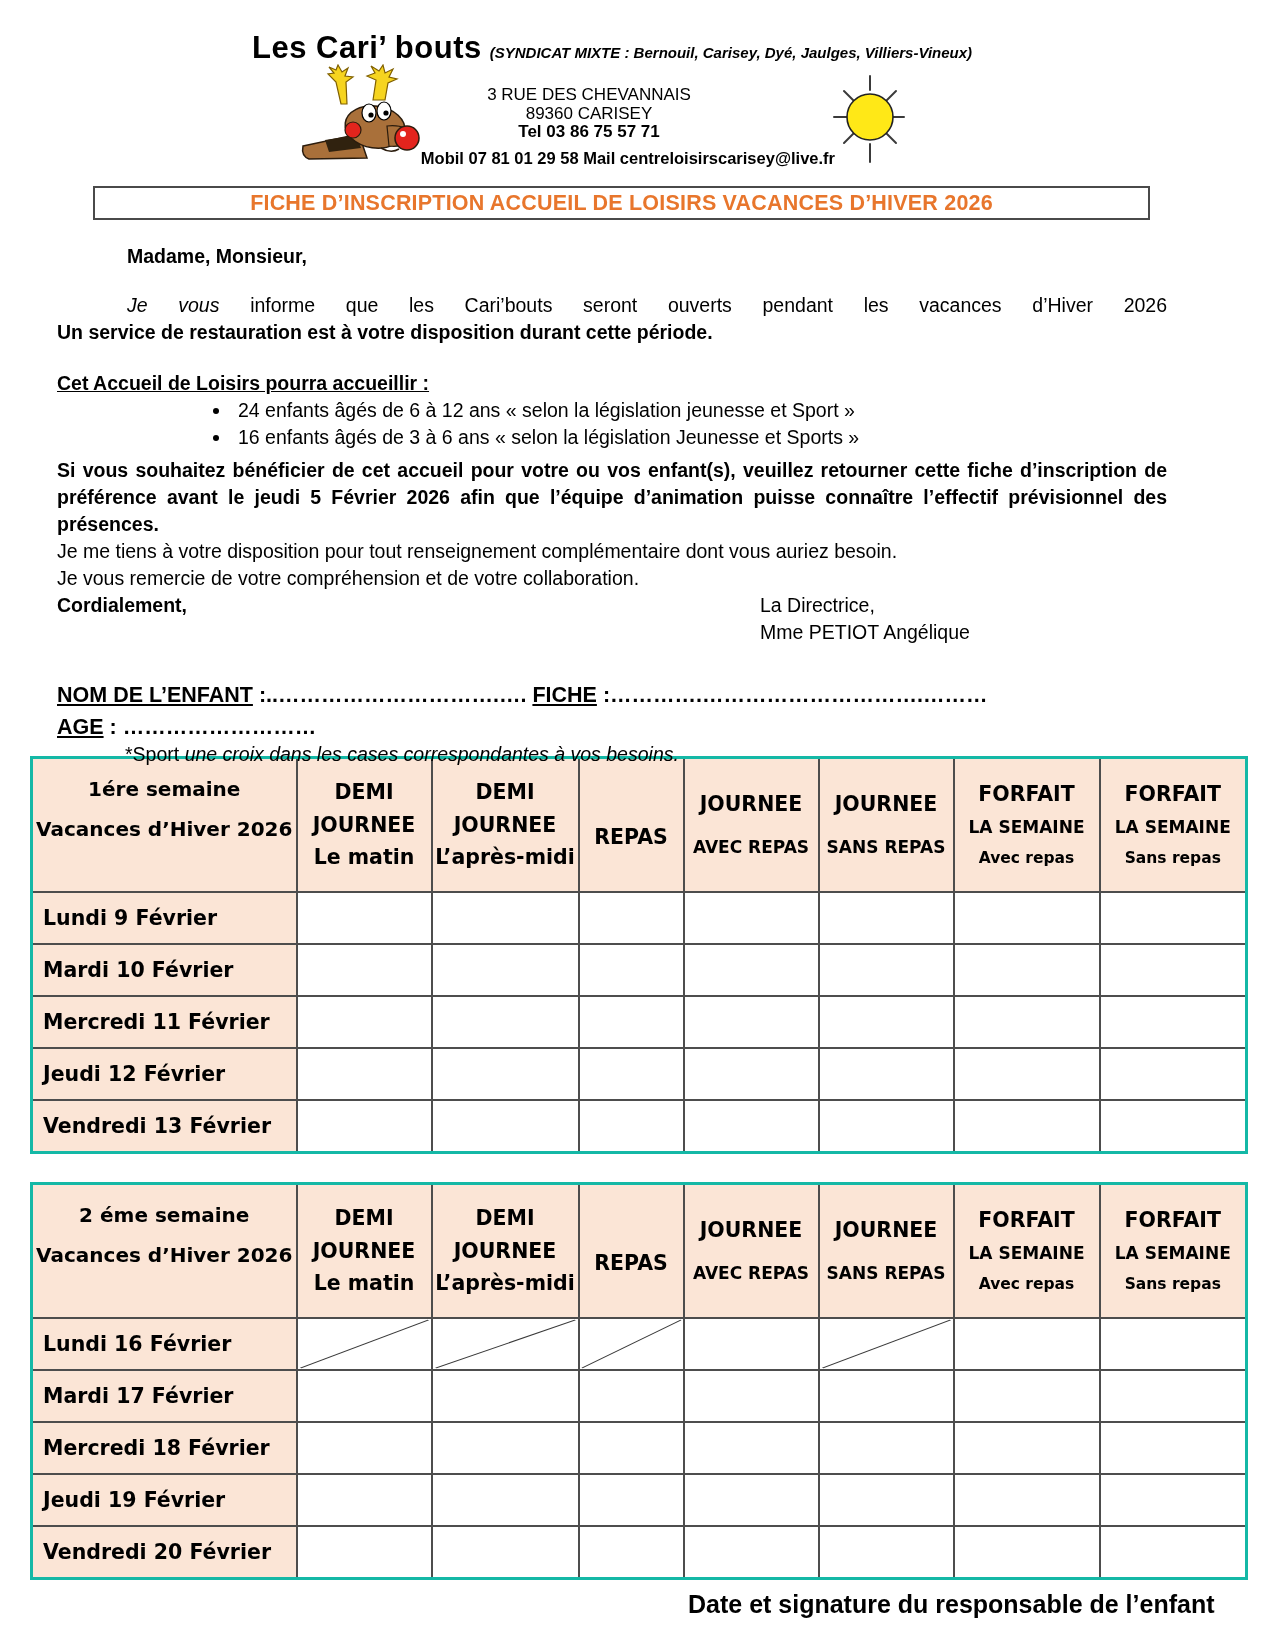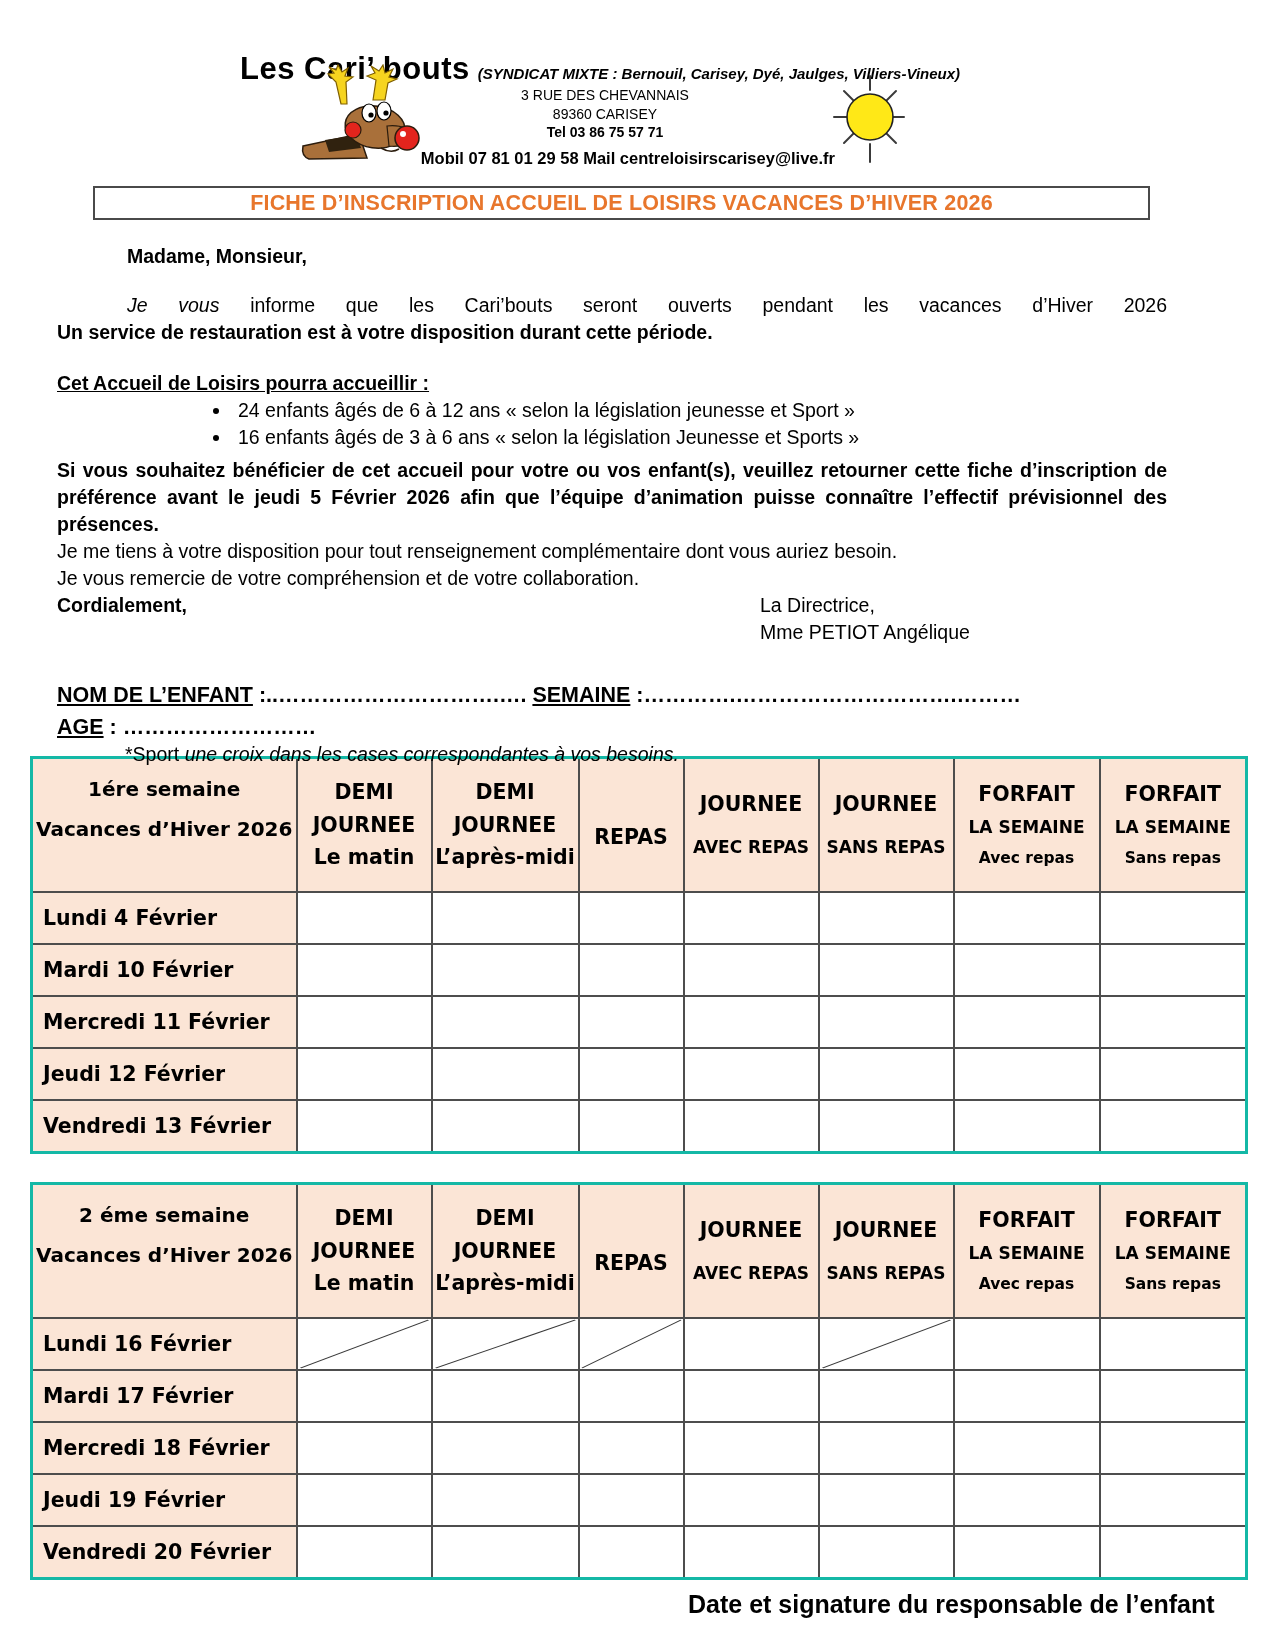--- a/index.html
+++ b/index.html
@@ -2,25 +2,25 @@
 <html><head>
 <meta charset="utf-8">
 <style>
   html,body{margin:0;padding:0;}
   body{
     width:1275px;height:1650px;background:#ffffff;color:#000;
     font-family:"Liberation Sans",sans-serif;position:relative;overflow:hidden;
   }
   
   .header{position:relative;height:186px;}
-  .org-line{position:absolute;top:30px;left:240px;white-space:nowrap;margin-top:21px;}
+  .org-line{position:absolute;top:30px;left:252px;white-space:nowrap;}
   .org-name{font-size:31px;font-weight:bold;letter-spacing:.5px;}
   .org-sub{font-size:15px;font-weight:bold;font-style:italic;margin-left:8px;}
   .logo{position:absolute;left:295px;top:64px;}
-  .address{position:absolute;left:400px;top:86px;width:410px;text-align:center;font-size:14px;line-height:18.5px;}
+  .address{position:absolute;left:384px;top:86px;width:410px;text-align:center;font-size:17px;line-height:18.5px;}
   .address .b{font-weight:bold;}
   .mobile-line{position:absolute;left:405px;top:149px;width:430px;text-align:right;font-size:16.5px;font-weight:bold;white-space:nowrap;}
   .sun{position:absolute;left:808px;top:68px;}
   
   .title-box{
     margin:0 125px 0 93px;height:30px;border:2px solid #4a4a4a;
     display:flex;align-items:center;justify-content:center;
   }
   .title-box span{font-size:21.5px;font-weight:bold;color:#e8762c;letter-spacing:.2px;white-space:nowrap;}
   
@@ -142,21 +142,21 @@
     <li>16 enfants âgés de 3 à 6 ans « selon la législation Jeunesse et Sports »</li>
   </ul>
 
   <p class="return-par">Si vous souhaitez bénéficier de cet accueil pour votre ou vos enfant(s), veuillez retourner cette fiche d’inscription de préférence avant le jeudi 5 Février 2026 afin que l’équipe d’animation puisse connaître l’effectif prévisionnel des présences.</p>
   <p>Je me tiens à votre disposition pour tout renseignement complémentaire dont vous auriez besoin.</p>
   <p>Je vous remercie de votre compréhension et de votre collaboration.</p>
 
   <p class="sign-row"><span class="b">Cordialement,</span><span class="sign-right">La Directrice,</span></p>
   <p class="sign-row"><span>&nbsp;</span><span class="sign-right">Mme PETIOT Angélique</span></p>
 
-  <p class="name-line"><span class="u">NOM DE L’ENFANT</span><span> :..………………………….…. </span><span class="u">SEMAINE</span><span> :………….………………………….………</span></p>
+  <p class="name-line"><span class="u">NOM DE L’ENFANT</span><span> :..………………………….…. </span><span class="u">FICHE</span><span> :………….………………………….………</span></p>
   <p class="age-line"><span class="u">AGE</span><span> : ………………………</span></p>
   <p class="note-line"><span>*Sport </span><span class="i">une croix dans les cases correspondantes à vos besoins.</span></p>
 </div>
 
 <table class="tbl t1-margin">
   <colgroup>
       <col style="width:265px">
       <col style="width:135px">
       <col style="width:147px">
       <col style="width:105px">
@@ -213,21 +213,21 @@
         </th>
     <th>
           <div class="hl">
             <span>FORFAIT</span>
             <span class="sm">LA SEMAINE</span>
             <span class="xs">Sans repas</span>
           </div>
         </th>
   </tr>
   <tr>
-    <td class="date">Lundi 4 Février</td>
+    <td class="date">Lundi 9 Février</td>
     <td></td>
         <td></td>
         <td></td>
         <td></td>
         <td></td>
         <td></td>
         <td></td>
   </tr>
   <tr>
     <td class="date">Mardi 10 Février</td>

